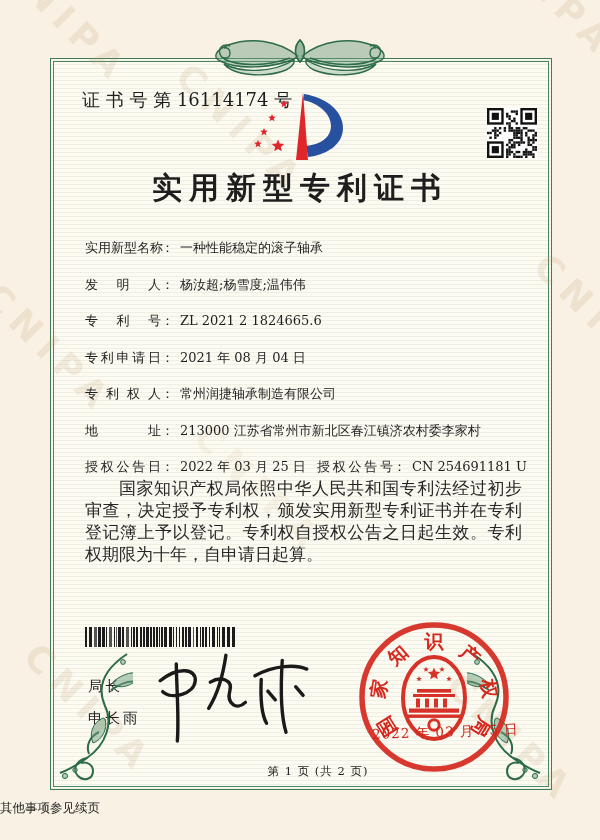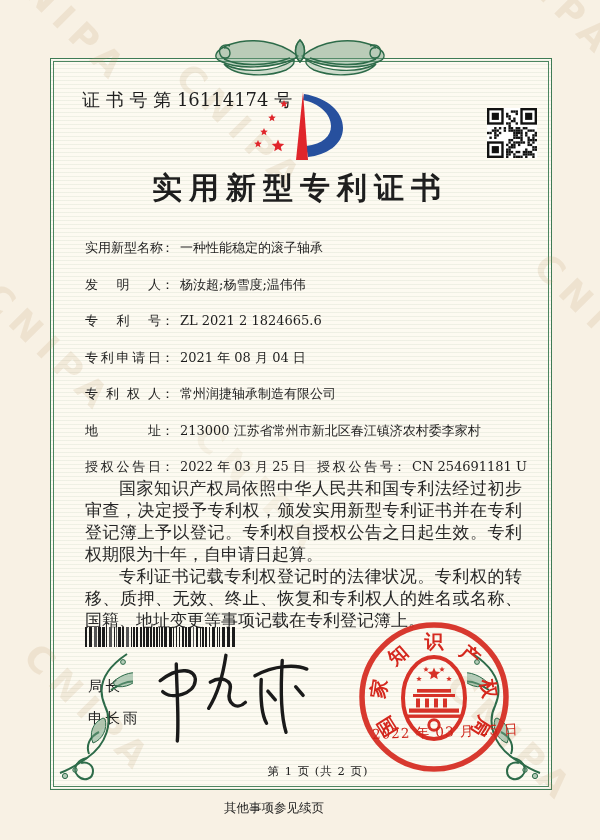--- a/index.html
+++ b/index.html
@@ -42,21 +42,21 @@
   .director{left:88px;top:677px;z-index:4;
             font-family:Liberation Sans, sans-serif;
             font-size:14.5px;font-weight:500;letter-spacing:3px;color:#222;}
   .director div{margin-bottom:13px;}
   .sig{left:148px;top:645px;z-index:5;}
   .seal{left:349px;top:612px;z-index:5;}
   .seal-date{left:372px;top:723px;width:170px;color:#cf2318;font-size:13.5px;
              letter-spacing:1px;z-index:6;transform:rotate(-2deg);white-space:nowrap;}
   .page-num{left:50px;top:764px;width:520px;text-align:center;font-size:11.5px;
             z-index:4;letter-spacing:1px;margin-left:8px;}
-  .cont-note{left:0;top:800px;width:548px;text-align:center;font-size:12.5px;z-index:4;}
+  .cont-note{left:0;top:800px;width:548px;font-size:12.5px;z-index:4;}
 
   .ornament{z-index:5;}
 </style>
 </head>
 <body>
 
 <div class="page">
 
   <span class="wm" style="left:-18px;top:-2px;">CNIPA</span>
   <span class="wm" style="left:468px;top:-28px;">CNIPA</span>
@@ -323,21 +323,20 @@
             <span>公</span>
             <span>告</span>
             <span>号</span>
           </span><span class="colon">：</span><span>CN 254691181 U</span>
       </span>
     </div>
   </div>
 
   <div class="abs paras">
     <p>国家知识产权局依照中华人民共和国专利法经过初步审查，决定授予专利权，颁发实用新型专利证书并在专利登记簿上予以登记。专利权自授权公告之日起生效。专利权期限为十年，自申请日起算。</p>
-    <p>专利证书记载专利权登记时的法律状况。专利权的转移、质押、无效、终止、恢复和专利权人的姓名或名称、国籍、地址变更等事项记载在专利登记簿上。</p>
   </div>
 
   <svg class="abs barcode-box" id="barcode" viewBox="0 0 154 20" preserveAspectRatio="none">
       <rect x="0" y="0" width="2" height="20" fill="#1c1c1c"></rect>
       <rect x="4" y="0" width="3" height="20" fill="#1c1c1c"></rect>
       <rect x="9" y="0" width="3" height="20" fill="#555"></rect>
       <rect x="13" y="0" width="3" height="20" fill="#1c1c1c"></rect>
       <rect x="17" y="0" width="3" height="20" fill="#1c1c1c"></rect>
       <rect x="21" y="0" width="1" height="20" fill="#1c1c1c"></rect>
       <rect x="24" y="0" width="3" height="20" fill="#555"></rect>

